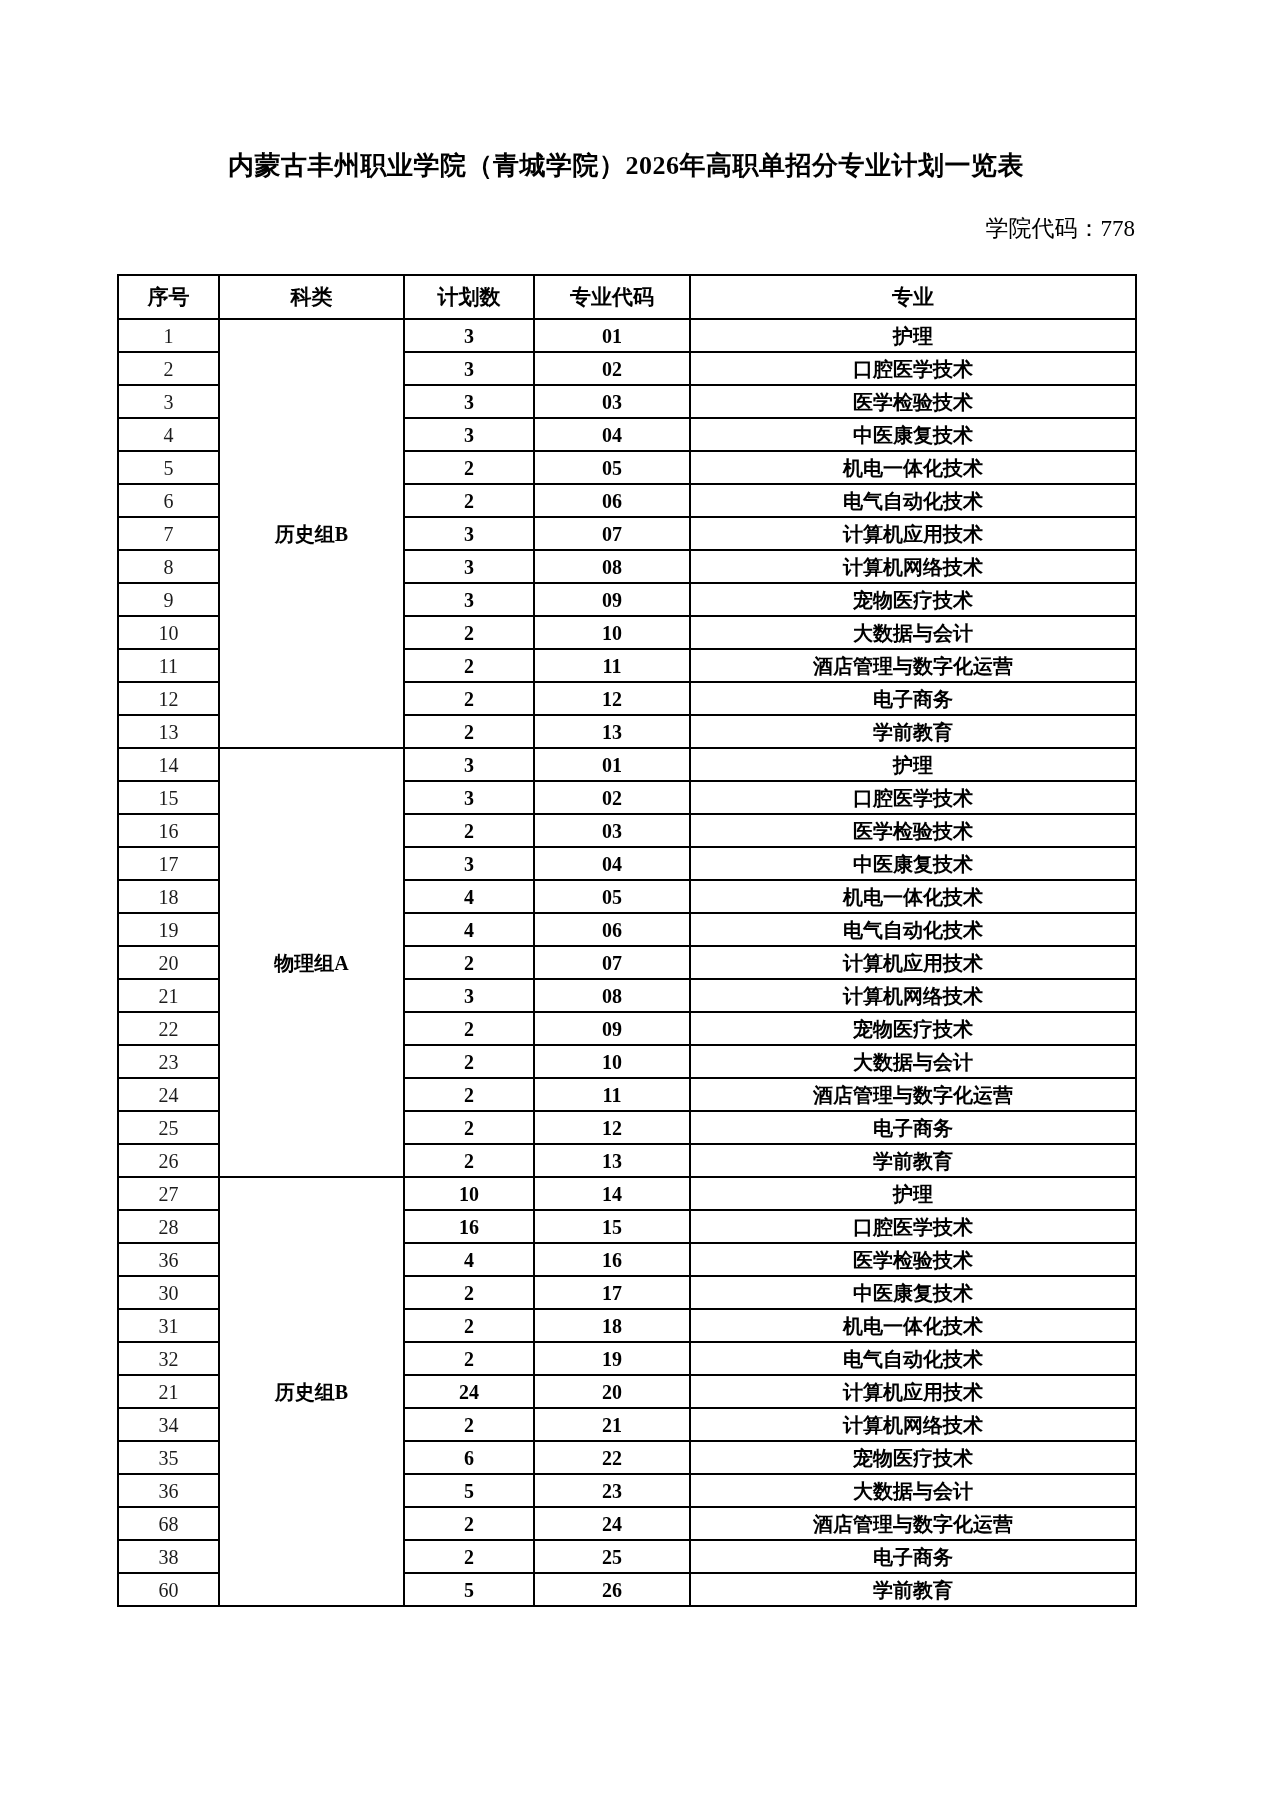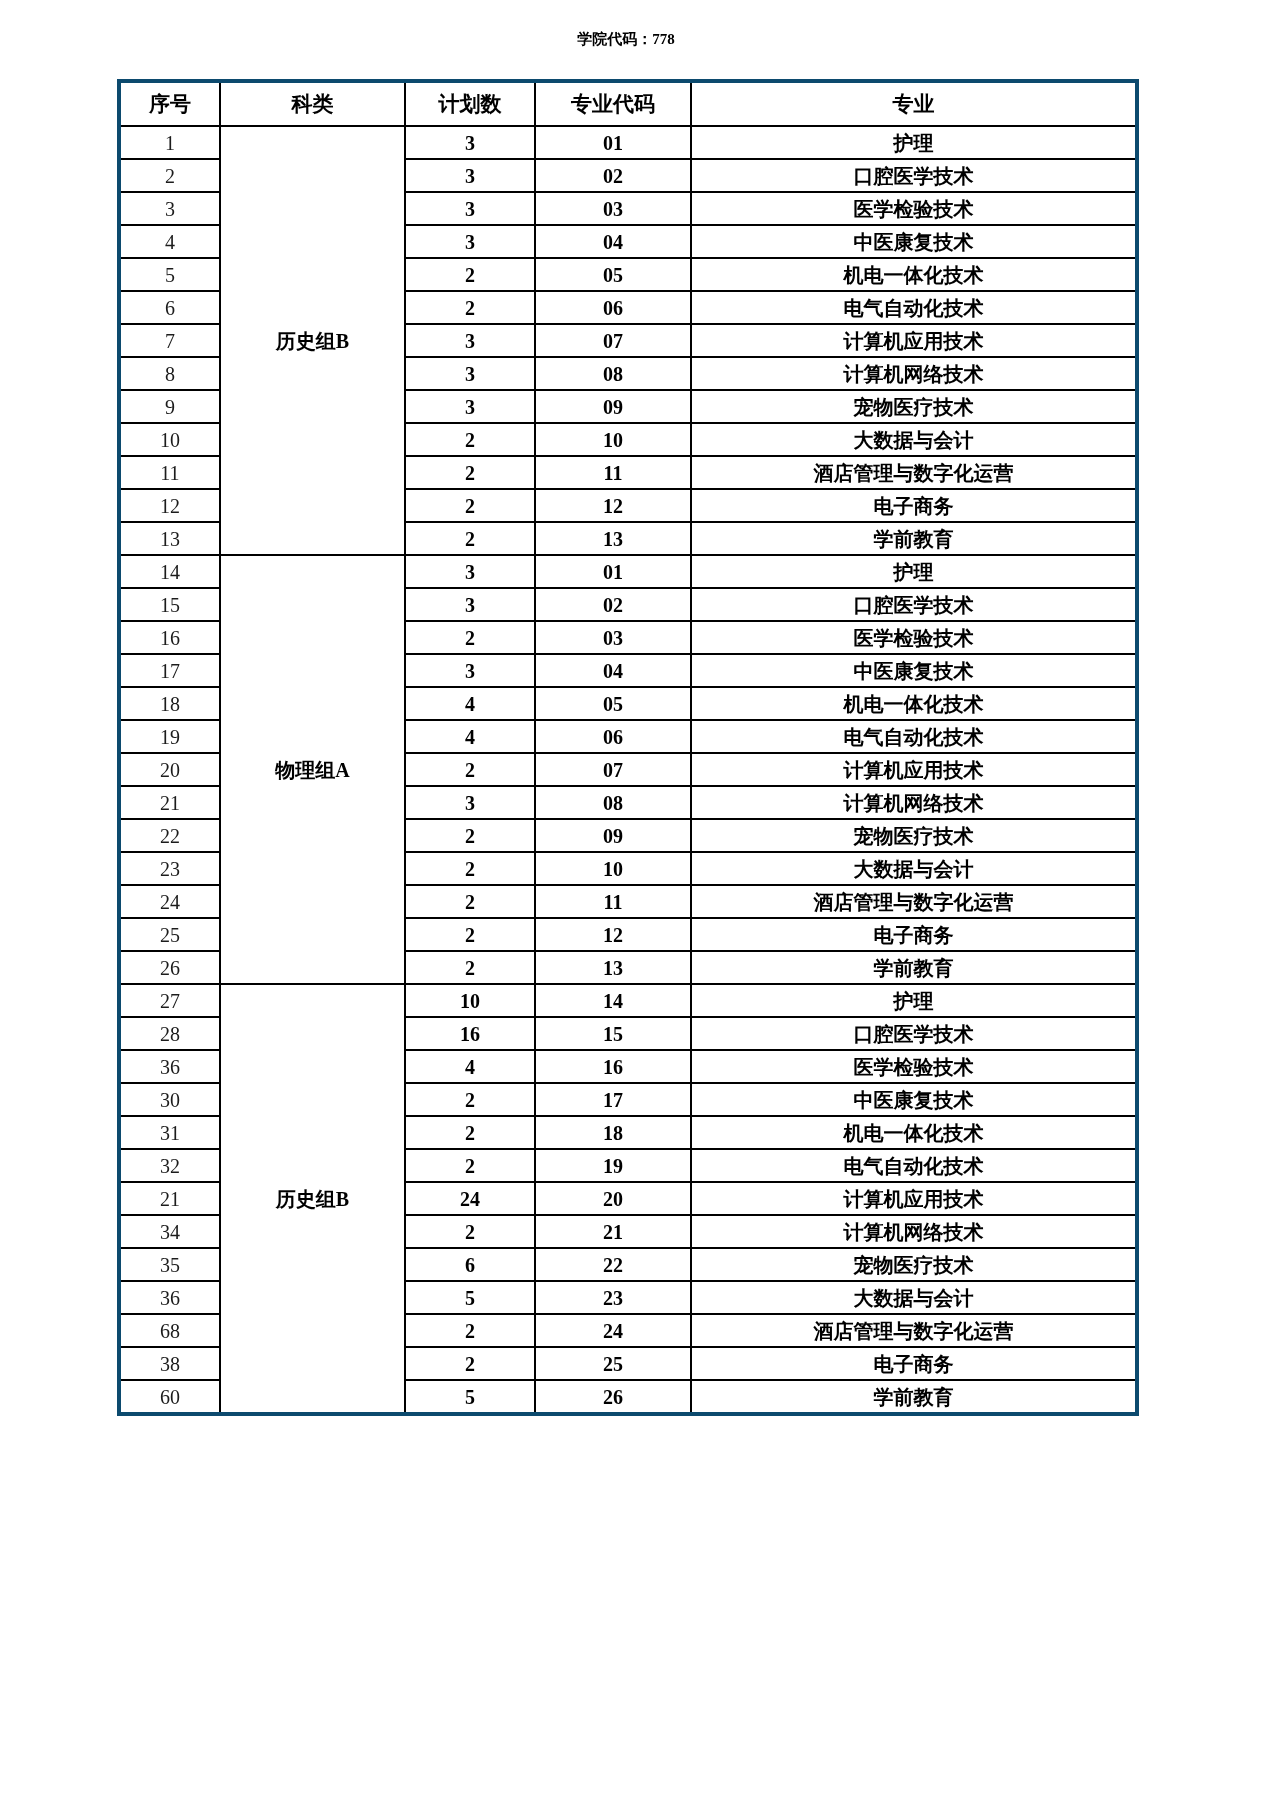--- a/index.html
+++ b/index.html
@@ -24,30 +24,30 @@
     margin: 0;
     padding-top: 148px;
     text-align: center;
     font-size: 26px;
     font-weight: 700;
     letter-spacing: 0.5px;
     white-space: nowrap;
   }
   .college-code {
     margin-top: 30px;
-    font-size: 15px;
-    font-weight: 700;
-    text-align: center;
+    font-size: 23px;
+    font-weight: 400;
+    text-align: right;
   }
   table.plan-table {
     margin-top: 30px;
     border-collapse: collapse;
     table-layout: fixed;
     width: 1018px;
-    border: 4px solid #0c4a6e;
+    border: 1px solid #0c4a6e;
   }
   .plan-table th,
   .plan-table td {
     border: 2.5px solid #000000;
     text-align: center;
     vertical-align: middle;
     padding: 0;
     overflow: hidden;
     white-space: nowrap;
   }
@@ -73,20 +73,21 @@
   td.code-cell,
   td.major-cell {
     font-weight: 700;
   }
 </style>
 </head>
 <body>
 
 <div class="content">
 
+  <h1 class="doc-title">内蒙古丰州职业学院（青城学院）2026年高职单招分专业计划一览表</h1>
 
   <div class="college-code">学院代码：778</div>
 
   <table class="plan-table">
     <colgroup>
       <col style="width:101px">
       <col style="width:185px">
       <col style="width:130px">
       <col style="width:156px">
       <col style="width:446px">

